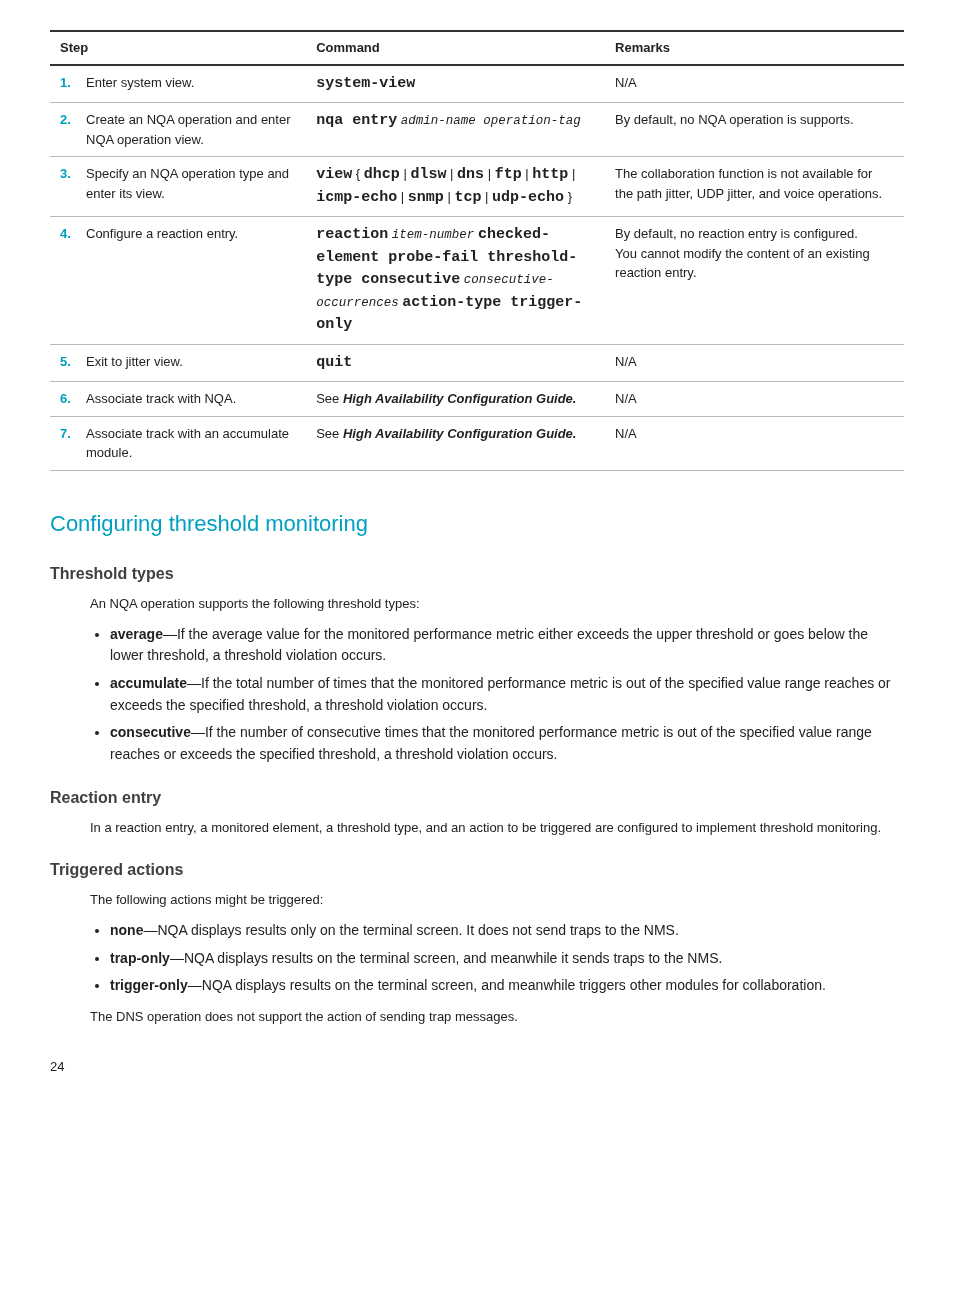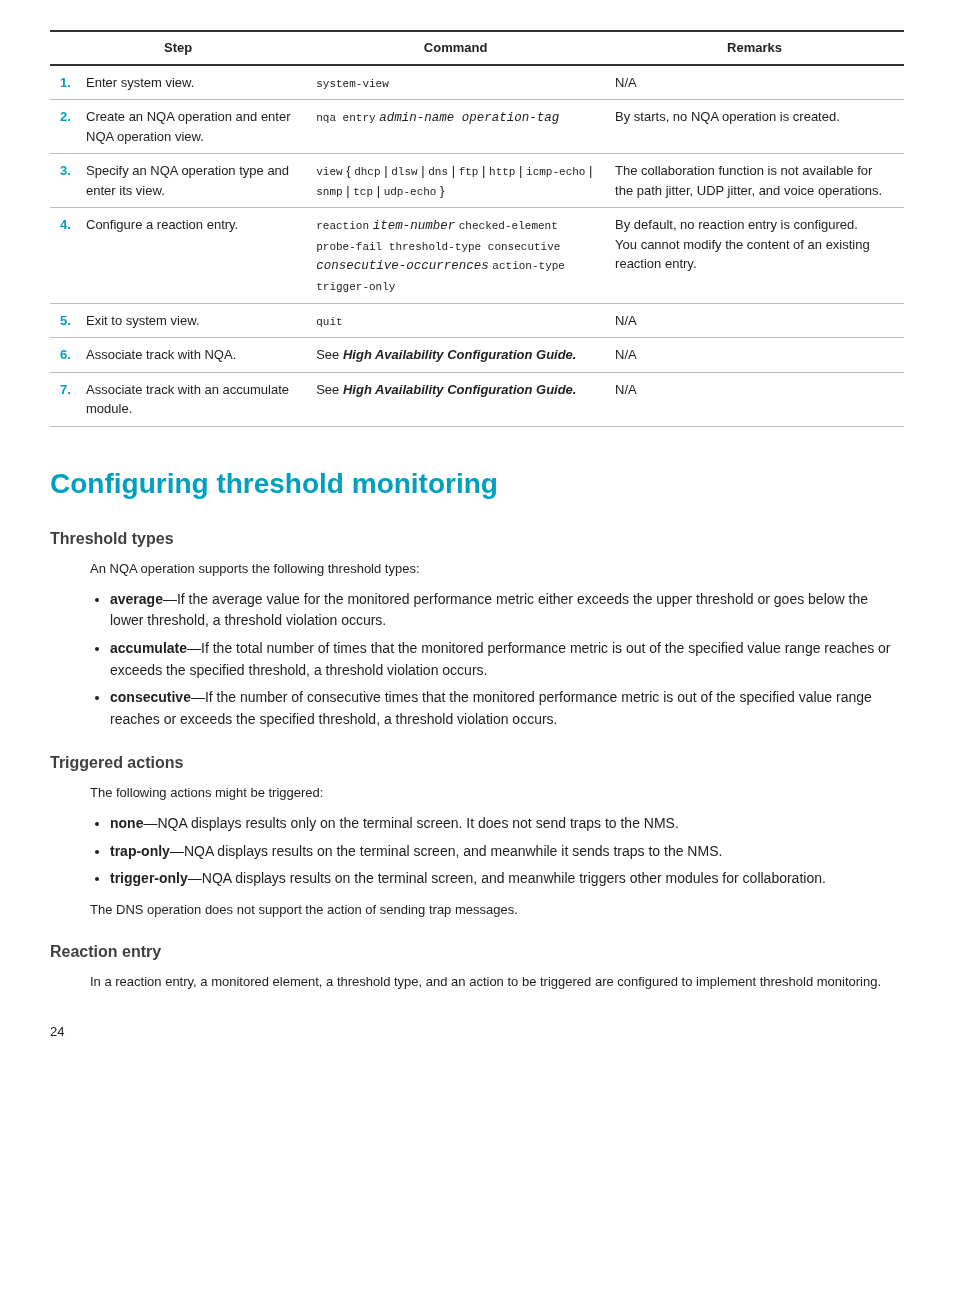--- a/index.html
+++ b/index.html
@@ -19,21 +19,21 @@
       width: 100%;
       border-collapse: collapse;
       margin-bottom: 36px;
     }
     table thead tr {
       border-top: 2px solid #333;
       border-bottom: 2px solid #333;
     }
     table thead th {
       padding: 6px 10px;
-      text-align: center;
+      text-align: left;
       font-weight: bold;
       font-size: 13px;
     }
     table tbody tr {
       border-bottom: 1px solid #bbb;
     }
     table tbody td {
       padding: 7px 10px;
       vertical-align: top;
       font-size: 13px;
@@ -43,34 +43,34 @@
       font-weight: bold;
       min-width: 20px;
       display: inline-block;
     }
     .step-cell {
       display: flex;
       gap: 6px;
     }
     code, .cmd {
       font-family: 'Courier New', monospace;
-      font-weight: normal;
-      font-size: 11px;
+      font-weight: bold;
+      font-size: 15px;
     }
     .cmd-italic {
       font-family: 'Courier New', monospace;
       font-style: italic;
       font-size: 12.5px;
       text-align: right;
     }
 
     
     .section-title {
-      font-size: 28px;
-      font-weight: bold;
+      font-size: 22px;
+      font-weight: normal;
       color: #00a0c0;
       margin-bottom: 22px;
       border-bottom: none;
     }
 
     
     .subsection-title {
       font-size: 16px;
       font-weight: bold;
       color: #404040;
@@ -131,21 +131,21 @@
       </tr>
       <tr>
         <td>
           <div class="step-cell">
             <span class="step-num">2.</span>
             <span>Create an NQA operation and enter NQA operation view.</span>
           </div>
         </td>
         <td><span class="cmd">nqa entry</span> <span class="cmd-italic">admin-name operation-tag</span></td>
         <td>
-          <p>By starts, no NQA operation is created.</p>
+          <p>By default, no NQA operation is supports.</p>
         </td>
       </tr>
       <tr>
         <td>
           <div class="step-cell">
             <span class="step-num">3.</span>
             <span>Specify an NQA operation type and enter its view.</span>
           </div>
         </td>
         <td><span class="cmd">view</span> { <span class="cmd">dhcp</span> | <span class="cmd">dlsw</span> | <span class="cmd">dns</span> | <span class="cmd">ftp</span> | <span class="cmd">http</span> | <span class="cmd">icmp-echo</span> | <span class="cmd">snmp</span> | <span class="cmd">tcp</span> | <span class="cmd">udp-echo</span> }</td>
@@ -163,21 +163,21 @@
         <td><span class="cmd">reaction</span> <span class="cmd-italic">item-number</span> <span class="cmd">checked-element probe-fail threshold-type consecutive</span> <span class="cmd-italic">consecutive-occurrences</span> <span class="cmd">action-type trigger-only</span></td>
         <td>
           <p>By default, no reaction entry is configured.</p>
           <p>You cannot modify the content of an existing reaction entry.</p>
         </td>
       </tr>
       <tr>
         <td>
           <div class="step-cell">
             <span class="step-num">5.</span>
-            <span>Exit to system view.</span>
+            <span>Exit to jitter view.</span>
           </div>
         </td>
         <td><span class="cmd">quit</span></td>
         <td>
           <p>N/A</p>
         </td>
       </tr>
       <tr>
         <td>
           <div class="step-cell">
@@ -212,29 +212,29 @@
       <div>
         <h2 class="subsection-title">Threshold types</h2>
         <p class="body-text">An NQA operation supports the following threshold types:</p>
         <ul class="bullet-list">
           <li><b>average</b>—If the average value for the monitored performance metric either exceeds the upper threshold or goes below the lower threshold, a threshold violation occurs.</li>
           <li><b>accumulate</b>—If the total number of times that the monitored performance metric is out of the specified value range reaches or exceeds the specified threshold, a threshold violation occurs.</li>
           <li><b>consecutive</b>—If the number of consecutive times that the monitored performance metric is out of the specified value range reaches or exceeds the specified threshold, a threshold violation occurs.</li>
         </ul>
       </div>
       <div>
+        <h2 class="subsection-title">Reaction entry</h2>
+        <p class="body-text" style="text-align: justify; margin-left: 40px;">In a reaction entry, a monitored element, a threshold type, and an action to be triggered are configured to implement threshold monitoring.</p>
+      </div>
+      <div>
         <h2 class="subsection-title">Triggered actions</h2>
         <p class="body-text">The following actions might be triggered:</p>
         <ul class="bullet-list">
           <li><b>none</b>—NQA displays results only on the terminal screen. It does not send traps to the NMS.</li>
           <li><b>trap-only</b>—NQA displays results on the terminal screen, and meanwhile it sends traps to the NMS.</li>
           <li><b>trigger-only</b>—NQA displays results on the terminal screen, and meanwhile triggers other modules for collaboration.</li>
         </ul>
         <p class="body-text" style="text-align: justify; margin-left: 40px;">The DNS operation does not support the action of sending trap messages.</p>
       </div>
-      <div>
-        <h2 class="subsection-title">Reaction entry</h2>
-        <p class="body-text" style="text-align: justify; margin-left: 40px;">In a reaction entry, a monitored element, a threshold type, and an action to be triggered are configured to implement threshold monitoring.</p>
-      </div>
     </div>
 </div>
 
 <div class="page-num">24</div>
 
 </body></html>

